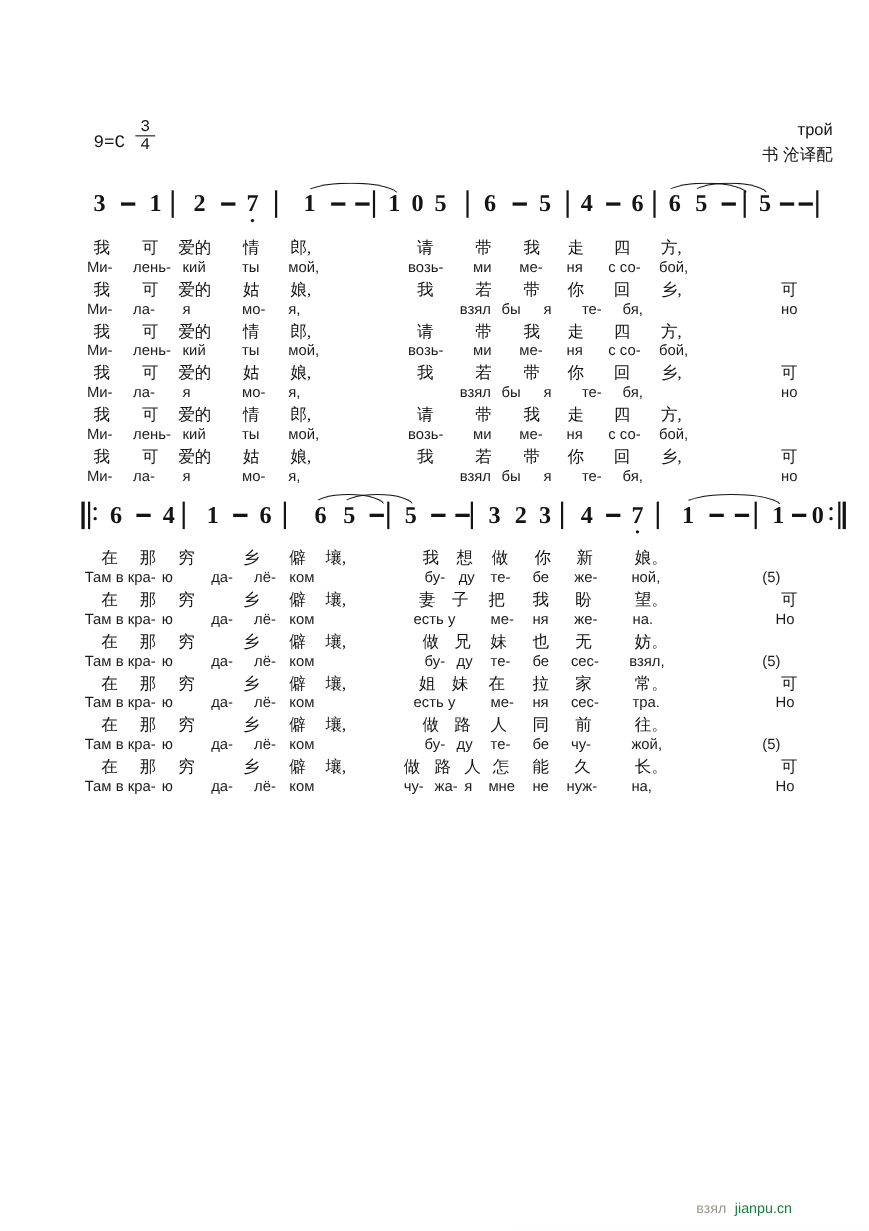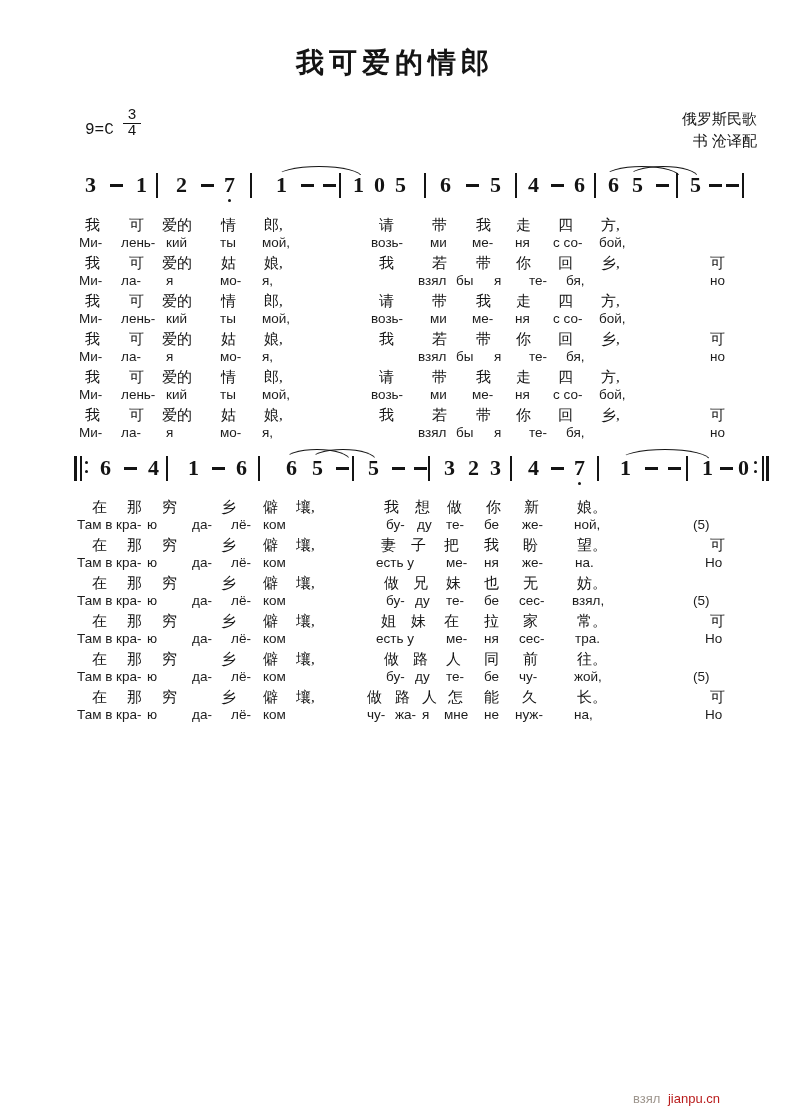--- a/index.html
+++ b/index.html
@@ -44,37 +44,36 @@
   .lyric-row.cn{font-family:"Liberation Serif",serif;font-size:15px;}
   .lyric-row.ru{font-family:"Liberation Sans",sans-serif;font-size:13.5px;color:#1c1c1c;}
   
   .footer{position:absolute;left:330px;top:868px;width:400px;text-align:center;font-weight:bold;
           font-family:"Liberation Serif",serif;}
   .footer .f1{font-size:17px;letter-spacing:1px;}
   .footer .f2{font-size:16px;letter-spacing:2px;font-family:"Liberation Mono",monospace;margin-top:3px;}
   .footer .f3{font-size:17px;letter-spacing:3px;margin-top:2px;}
   .watermark{position:absolute;left:633px;top:1091px;font-size:13px;white-space:nowrap;}
   .watermark .site{color:#9e968e;}
-  .watermark .domain{color:#b91c1c;margin-left:4px;}
+  .watermark .domain{color:#15803d;margin-left:4px;}
 </style>
 </head>
 <body>
 
 <div class="sheet">
 
-  <div class="title-cn">我可爱的情郎</div>
 
   <div class="keysig">9=C</div>
   <div class="timesig">
     <span class="num">3</span>
     <span class="den">4</span>
   </div>
 
   <div class="credits">
-    <div>俄罗斯民歌</div>
+    <div>трой</div>
     <div>书  沧译配</div>
   </div>
 
   <div class="music-line" style="top: 172px;">
       <span class="note" style="left: 85px;">3</span>
       <span class="dash" style="left: 110px;"></span>
       <span class="note" style="left: 136px;">1</span>
       <span class="barline" style="left: 156px;"></span>
       <span class="note" style="left: 176px;">2</span>
       <span class="dash" style="left: 201px;"></span>

